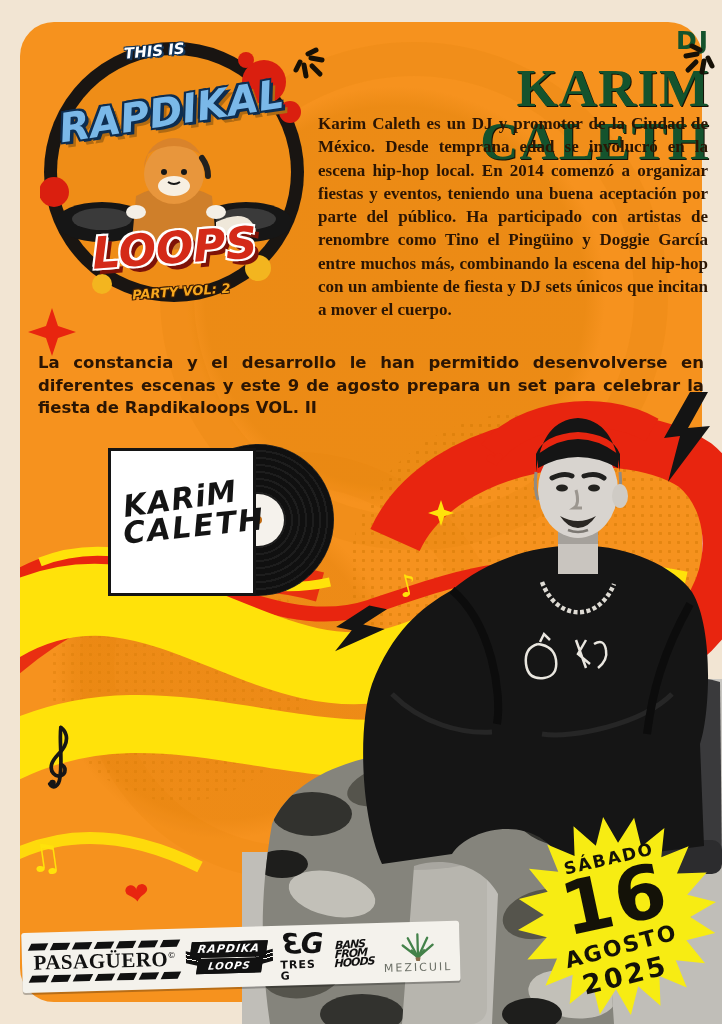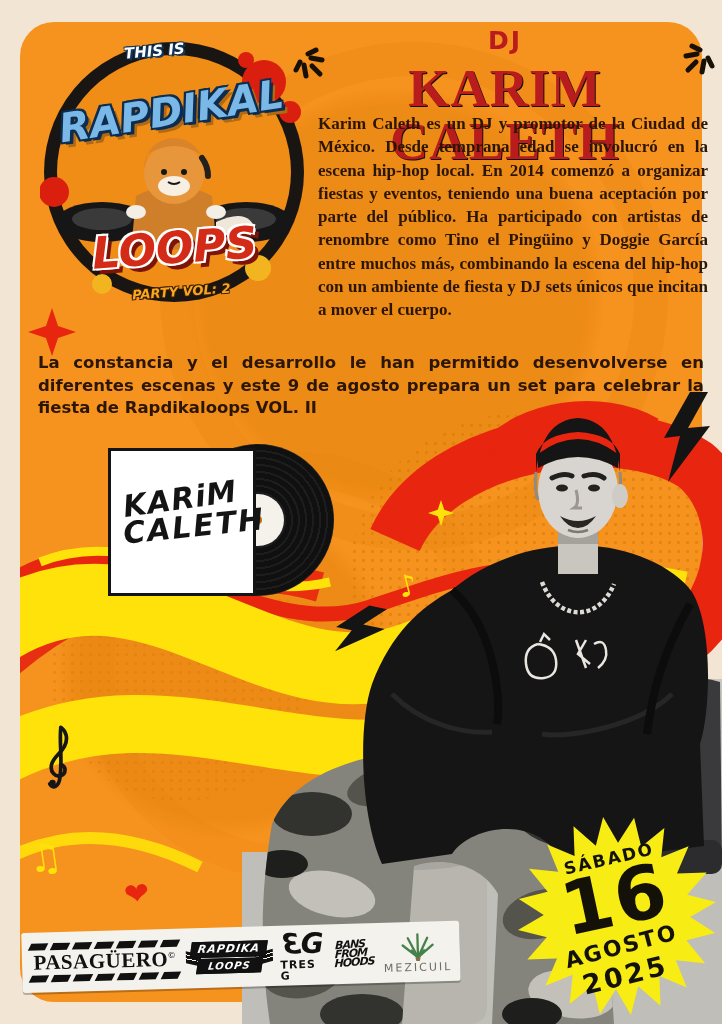--- a/index.html
+++ b/index.html
@@ -18,21 +18,21 @@
       #f6921e;
     overflow:hidden;
   }
   .halftone{
     position:absolute;border-radius:50%;
     background-image:radial-gradient(#d47a06 1.4px, transparent 1.6px);
     background-size:9px 9px;pointer-events:none;
   }
   .ring{position:absolute;border-radius:50%;border:34px solid rgba(224,128,10,.4);}
   
-  .title-block{left:300px;top:26px;width:410px;text-align:center;color:#b91c1c;}
+  .title-block{left:300px;top:26px;width:410px;text-align:right;color:#14532d;}
   .title-prefix{font-size:25px;font-weight:900;letter-spacing:2px;}
   .title-main{font-size:53px;font-weight:900;letter-spacing:1px;line-height:1.0;margin-top:7px;
     text-shadow:1px 1px 0 #161006;font-family:Liberation Serif, serif;}
   .burst{position:absolute;width:40px;height:40px;}
   .burst line{stroke:#161006;stroke-width:5;stroke-linecap:round;}
   
   .para{color:#2b1503;font-weight:700;text-align:justify;line-height:1.37;}
   .para1{left:318px;top:112px;width:390px;font-size:17px;font-family:Liberation Serif, serif;}
   .para2{left:38px;top:352px;width:666px;font-size:16.5px;}
   

